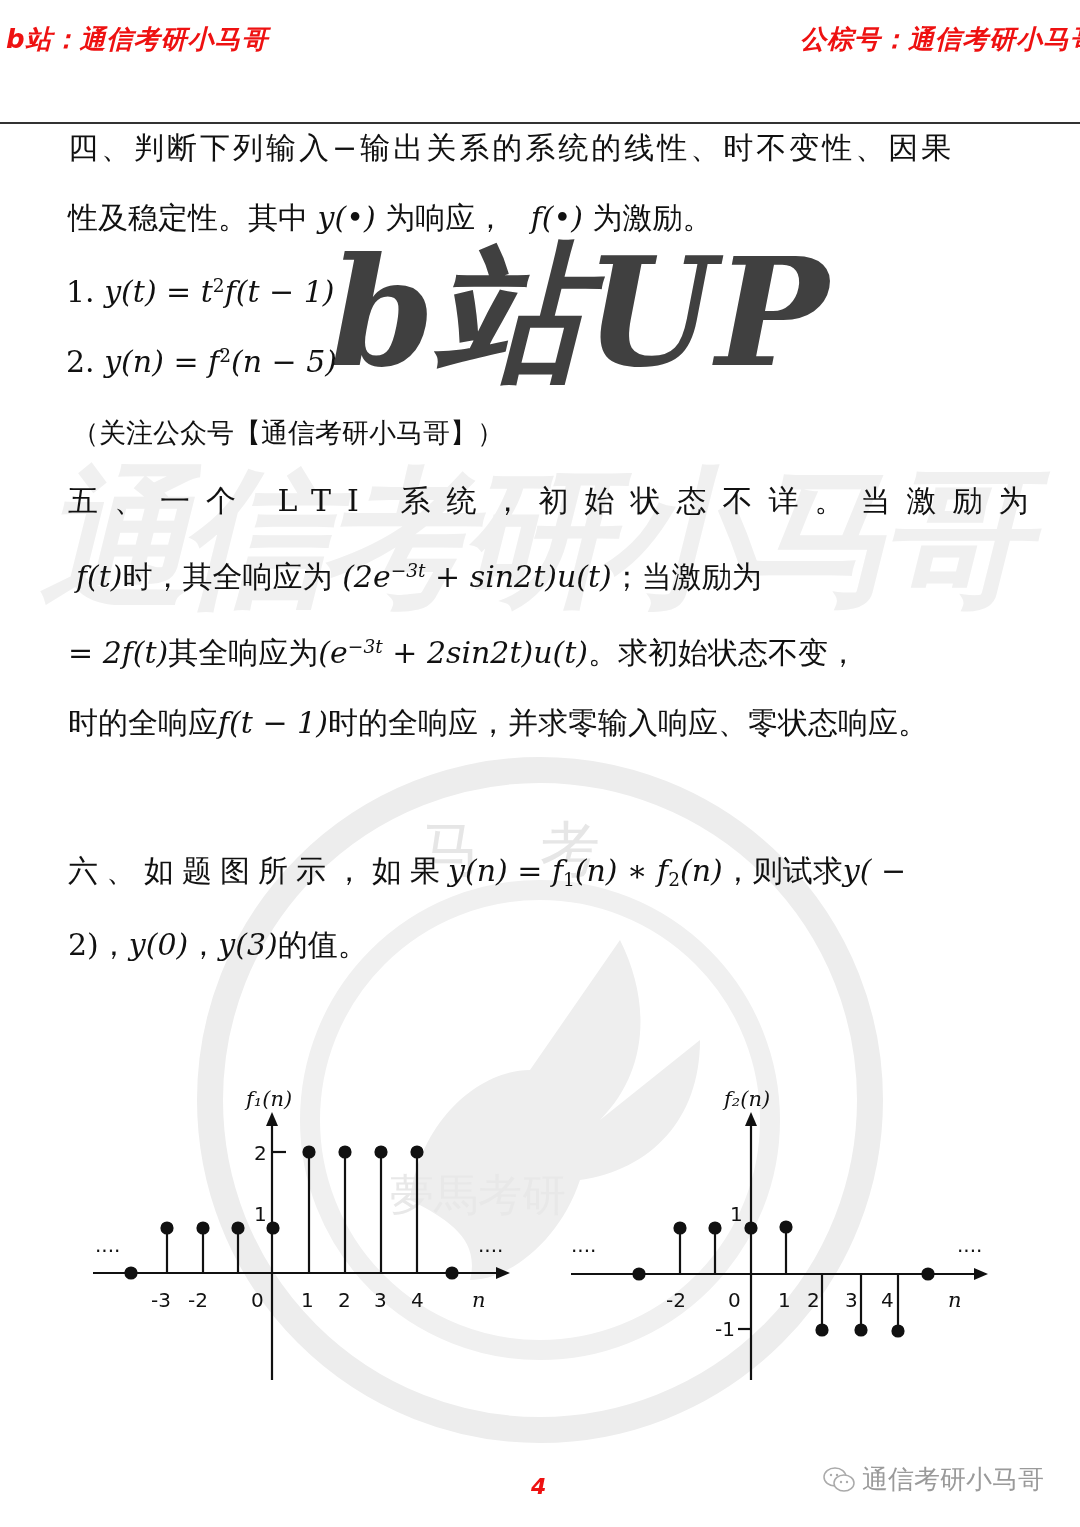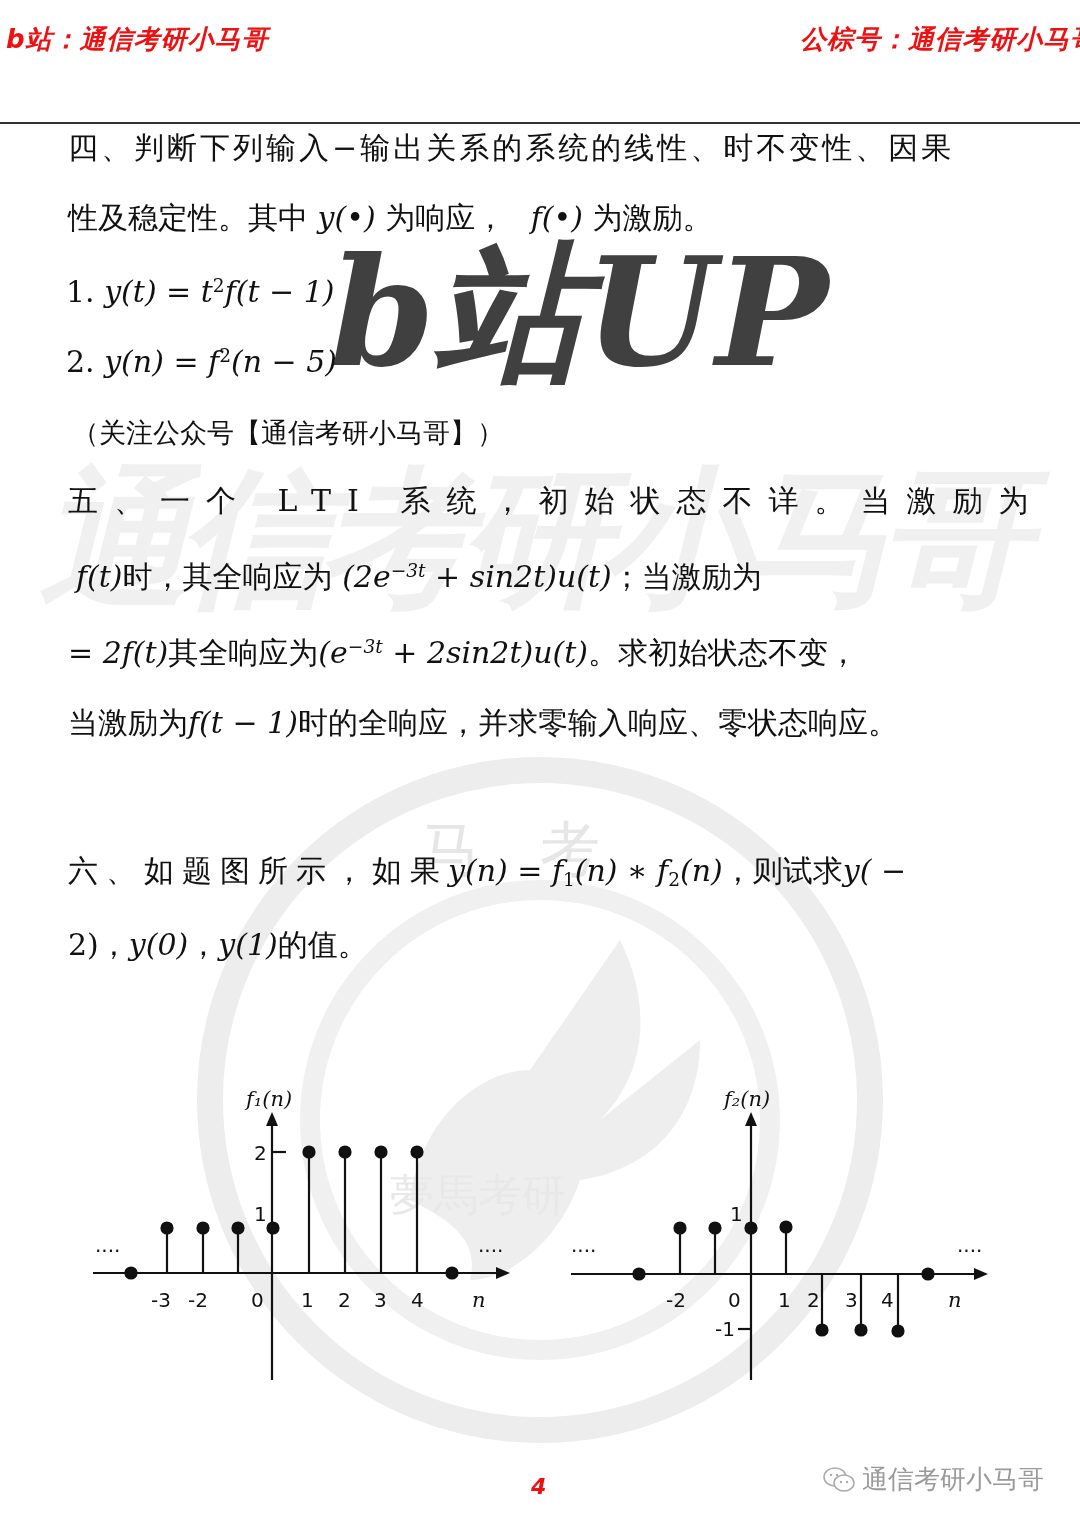--- a/index.html
+++ b/index.html
@@ -66,28 +66,28 @@
 
 <div class="line spaced" style="top:481px;">五、一个 LTI 系统，初始状态不详。当激励为</div>
 <div class="line" style="top:557px;left:76px;">
   <span class="m it">f(t)</span><span>时，其全响应为</span>
   <span class="m it">(2e</span><sup class="m it">−3t</sup><span class="m it"> + sin2t)u(t)</span><span>；当激励为</span>
 </div>
 <div class="line" style="top:633px;">
   <span class="m it">= 2f(t)</span><span>其全响应为</span><span class="m it">(e</span><sup class="m it">−3t</sup><span class="m it"> + 2sin2t)u(t)</span><span>。求初始状态不变，</span>
 </div>
 <div class="line" style="top:703px;">
-  <span>当激励为</span><span class="m it">f(t − 1)</span><span>时的全响应，并求零输入响应、零状态响应。</span>
+  <span>时的全响应</span><span class="m it">f(t − 1)</span><span>时的全响应，并求零输入响应、零状态响应。</span>
 </div>
 
 <div class="line" style="top:851px;">
   <span style="letter-spacing:8px;">六、如题图所示，如果</span><span class="m it">y(n) = f</span><sub class="m">1</sub><span class="m it">(n) ∗ f</span><sub class="m">2</sub><span class="m it">(n)</span><span>，则试求</span><span class="m it">y( −</span>
 </div>
 <div class="line" style="top:925px;">
-  <span class="m">2)</span><span>，</span><span class="m it">y(0)</span><span>，</span><span class="m it">y(1)</span><span>的值。</span>
+  <span class="m">2)</span><span>，</span><span class="m it">y(0)</span><span>，</span><span class="m it">y(3)</span><span>的值。</span>
 </div>
 
 <svg class="fig" style="left:80px;" width="440" height="300" viewBox="0 0 440 300">
   <g stroke="#111" stroke-width="2.2" fill="#111">
 
     <line x1="13" y1="193" x2="420" y2="193"></line>
     <polygon points="430,193 416,187 416,199" stroke="none"></polygon>
     <line x1="192" y1="300" x2="192" y2="40"></line>
     <polygon points="192,32 186,46 198,46" stroke="none"></polygon>
 

